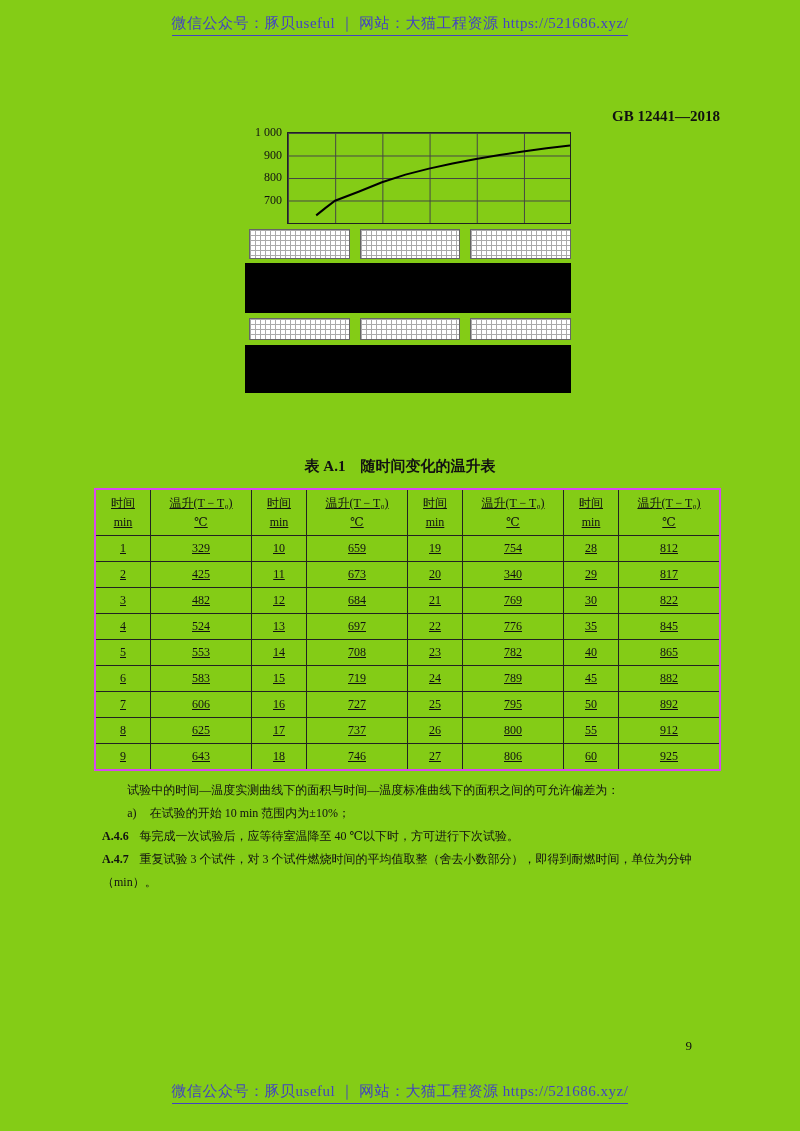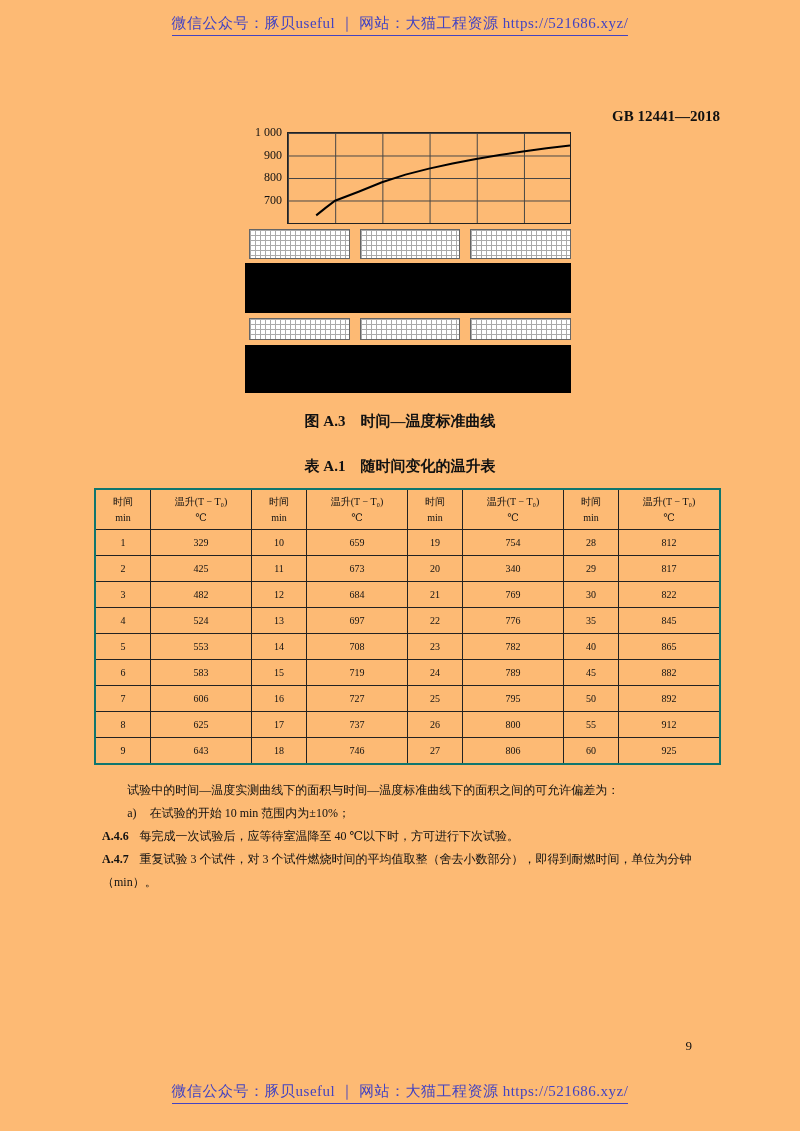--- a/index.html
+++ b/index.html
@@ -1,16 +1,16 @@
 <!DOCTYPE html>
 <html><head>
 <meta charset="utf-8">
 <style>
   html,body{margin:0;padding:0;background:#ffffff;}
-  .page{position:relative;width:800px;height:1131px;background:#fdba74;overflow:hidden;
+  .page{position:relative;width:800px;height:1131px;background:#84cc16;overflow:hidden;
         font-family:"Liberation Serif","DejaVu Serif",serif;color:#111;}
 
   .banner{position:absolute;left:0;width:100%;text-align:center;font-size:15px;
           color:#4343c2;letter-spacing:.5px;}
   .banner .underlined{border-bottom:1.5px solid #4343c2;padding-bottom:4px;}
   .banner-top{top:14px;}
   .banner-bottom{top:1082px;}
 
   .doc-number{position:absolute;top:108px;right:80px;font-size:15px;font-weight:bold;}
 
@@ -33,21 +33,21 @@
         background-size:5px 5px;}
   .redaction{background:#000;}
   .redaction-1{height:50px;margin-top:4px;}
   .redaction-2{height:48px;margin-top:5px;}
 
   .caption{position:absolute;left:0;width:100%;text-align:center;font-weight:bold;font-size:15px;}
   .fig-caption{top:412px;}
   .table-caption{top:457px;text-align:center;}
 
   .data-table{position:absolute;left:94px;top:488px;width:616px;border-collapse:collapse;
-              font-size:10px;border:2px solid #0f766e;table-layout:fixed;}
+              font-size:12px;border:2px solid #d946ef;table-layout:fixed;text-decoration:underline;}
   .data-table th,.data-table td{border:1px solid #222;text-align:center;padding:0;}
   .data-table th{font-weight:normal;padding:4px 0;}
   .data-table th div{line-height:1.55;}
   .data-table td{height:25px;}
   .c-time{width:54px;}
   .c-rise{width:100px;}
 
   .body-text{position:absolute;left:102px;top:779px;width:616px;font-size:12px;line-height:23px;}
   .body-text p{margin:0;}
   .p-indent{text-indent:2.1em;}
@@ -89,21 +89,20 @@
     </div>
     <div class="redaction redaction-1"></div>
     <div class="strip strip-2">
       <div class="mini-panel"></div>
       <div class="mini-panel"></div>
       <div class="mini-panel"></div>
     </div>
     <div class="redaction redaction-2"></div>
   </div>
 
-  <div class="caption fig-caption">图 A.3　时间—温度标准曲线</div>
   <div class="caption table-caption">表 A.1　随时间变化的温升表</div>
 
   <table class="data-table">
     <thead>
       <tr>
           <th class="c-time">
             <div>时间</div>
             <div>min</div>
           </th>
           <th class="c-rise">

